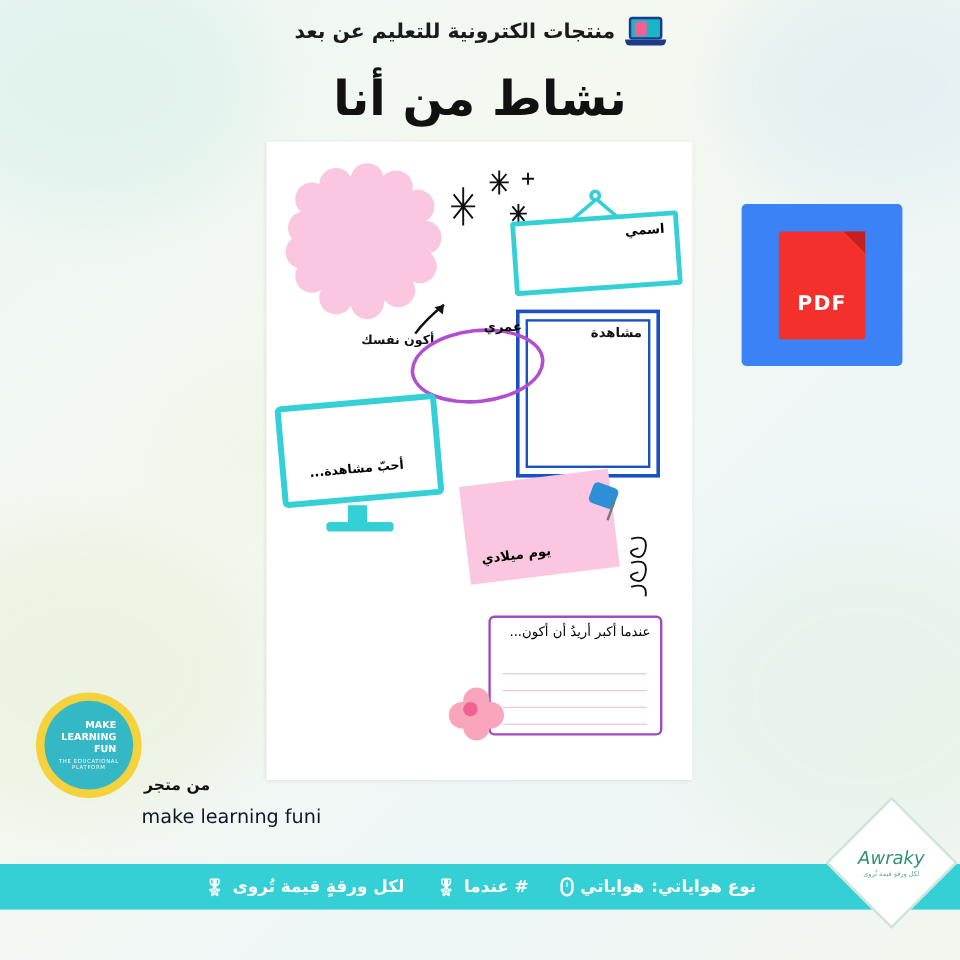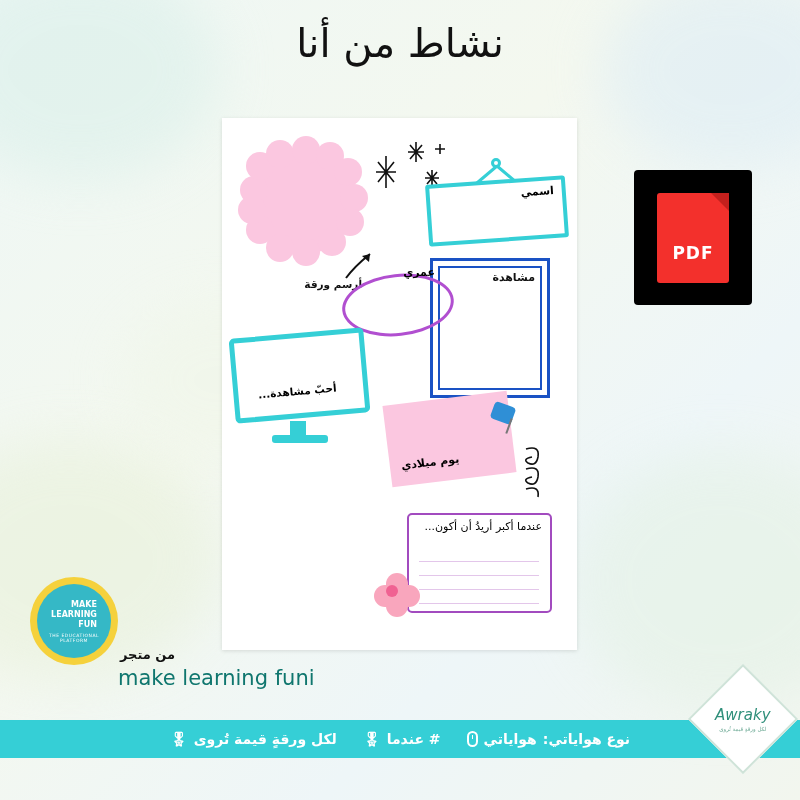--- a/index.html
+++ b/index.html
@@ -30,28 +30,28 @@
   }
   .laptop .screen:after {
     content:""; position:absolute; left:3px; top:2px; width:10px; height:12px;
     background:#f06292; border-radius:2px;
   }
   .laptop .base {
     position:absolute; left:0; top:19px; width:34px; height:5px;
     background:#1b3a8a; border-radius:0 0 4px 4px;
   }
   .header .title {
-    margin-top:6px; font-size:40px; font-weight:normal; color:#111; direction:rtl;
+    margin-top:20px; font-size:40px; font-weight:bold; color:#111; direction:rtl;
     letter-spacing:0px;
   }
 
   
   .pdf-badge {
-    position:absolute; right:48px; top:170px; width:118px; height:135px;
-    background:#000000; border-radius:4px;
+    position:absolute; right:48px; top:170px; width:134px; height:135px;
+    background:#3b82f6; border-radius:4px;
   }
   .pdf-icon {
     position:absolute; left:50%; top:50%; transform:translate(-50%,-50%);
     width:72px; height:90px; background:#f3302c; border-radius:3px;
   }
   .pdf-icon .fold {
     position:absolute; right:0; top:0; width:0; height:0;
     border-left:18px solid transparent; border-top:18px solid #c4201d;
   }
   .pdf-icon .lbl {
@@ -149,21 +149,21 @@
   
   .badge {
     position:absolute; left:30px; bottom:135px; width:88px; height:88px;
     border-radius:50%; background:#f5d13c; display:flex; align-items:center; justify-content:center;
   }
   .badge .ring2 { width:74px; height:74px; border-radius:50%; background:#35b8c6; display:flex; flex-direction:column; align-items:center; justify-content:center; color:#fff; }
   .badge .t1 { font-size:8px; font-weight:bold; line-height:1.25; text-align:right; }
   .badge .t2 { font-size:4.5px; margin-top:3px; letter-spacing:.5px; text-align:center; opacity:.95; }
 
   .store-from { position:absolute; left:120px; bottom:138px; font-size:13px; font-weight:bold; direction:rtl; color:#111; }
-  .store-name { position:absolute; left:118px; bottom:110px; font-size:21px; color:#0f766e; }
+  .store-name { position:absolute; left:118px; bottom:110px; font-size:16px; color:#0f172a; }
 
   
   .footer {
     position:absolute; left:0; bottom:42px; width:100%; height:38px;
     background:#35cfd6; display:flex; align-items:center; justify-content:center;
     direction:rtl; gap:26px; color:#fff; font-size:14px; font-weight:bold;
   }
   .footer .item { display:flex; align-items:center; gap:6px; }
   .mouse-ic { width:11px; height:16px; border:2px solid #fff; border-radius:6px; display:inline-block; position:relative;}
   .mouse-ic:after{content:"";position:absolute;left:3px;top:2px;width:1.5px;height:4px;background:#fff;}
@@ -181,20 +181,27 @@
 </head>
 <body>
 
 <div class="blob b1"></div>
 <div class="blob b2"></div>
 <div class="blob b3"></div>
 <div class="blob b4"></div>
 <div class="blob b5"></div>
 
 <div class="header">
+  <div class="line1">
+    <span class="laptop">
+      <span class="screen"></span>
+        <span class="base"></span>
+    </span>
+    <span>منتجات الكترونية للتعليم عن بعد</span>
+  </div>
   <div class="title">نشاط من أنا</div>
 </div>
 
 <div class="pdf-badge">
   <div class="pdf-icon">
     <span class="fold"></span>
     <span class="lbl">PDF</span>
   </div>
 </div>
 
@@ -209,21 +216,21 @@
     <span class="petal" style="left:76px;top:2px"></span>
     <span class="petal" style="left:94px;top:18px"></span>
     <span class="petal" style="left:100px;top:44px"></span>
     <span class="petal" style="left:96px;top:68px"></span>
     <span class="petal" style="left:78px;top:88px"></span>
     <span class="petal" style="left:52px;top:98px"></span>
     <span class="petal" style="left:26px;top:94px"></span>
     <span class="petal" style="left:6px;top:76px"></span>
     <span class="petal" style="left:-2px;top:56px"></span>
   </div>
-  <div class="lbl draw-label">أرسم ورقة</div>
+  <div class="lbl draw-label">أكون نفسك</div>
   <svg class="arrow-draw" viewBox="0 0 36 36">
     <path d="M4 32 C10 24, 18 16, 28 8" stroke="#111" stroke-width="2" fill="none"></path>
     <path d="M28 8 L20 10 L27 16 Z" fill="#111"></path>
   </svg>
 
   <svg class="sparkles" viewBox="0 0 80 70">
     <g stroke="#111" stroke-width="1.6" fill="none">
       <path d="M12 48 L12 16 M2 32 L22 32 M4 22 L20 42 M20 22 L4 42"></path>
       <path d="M42 22 L42 2 M34 12 L50 12 M36 5 L48 19 M48 5 L36 19"></path>
       <path d="M58 46 L58 30 M51 38 L65 38 M53 32 L63 44 M63 32 L53 44"></path>

